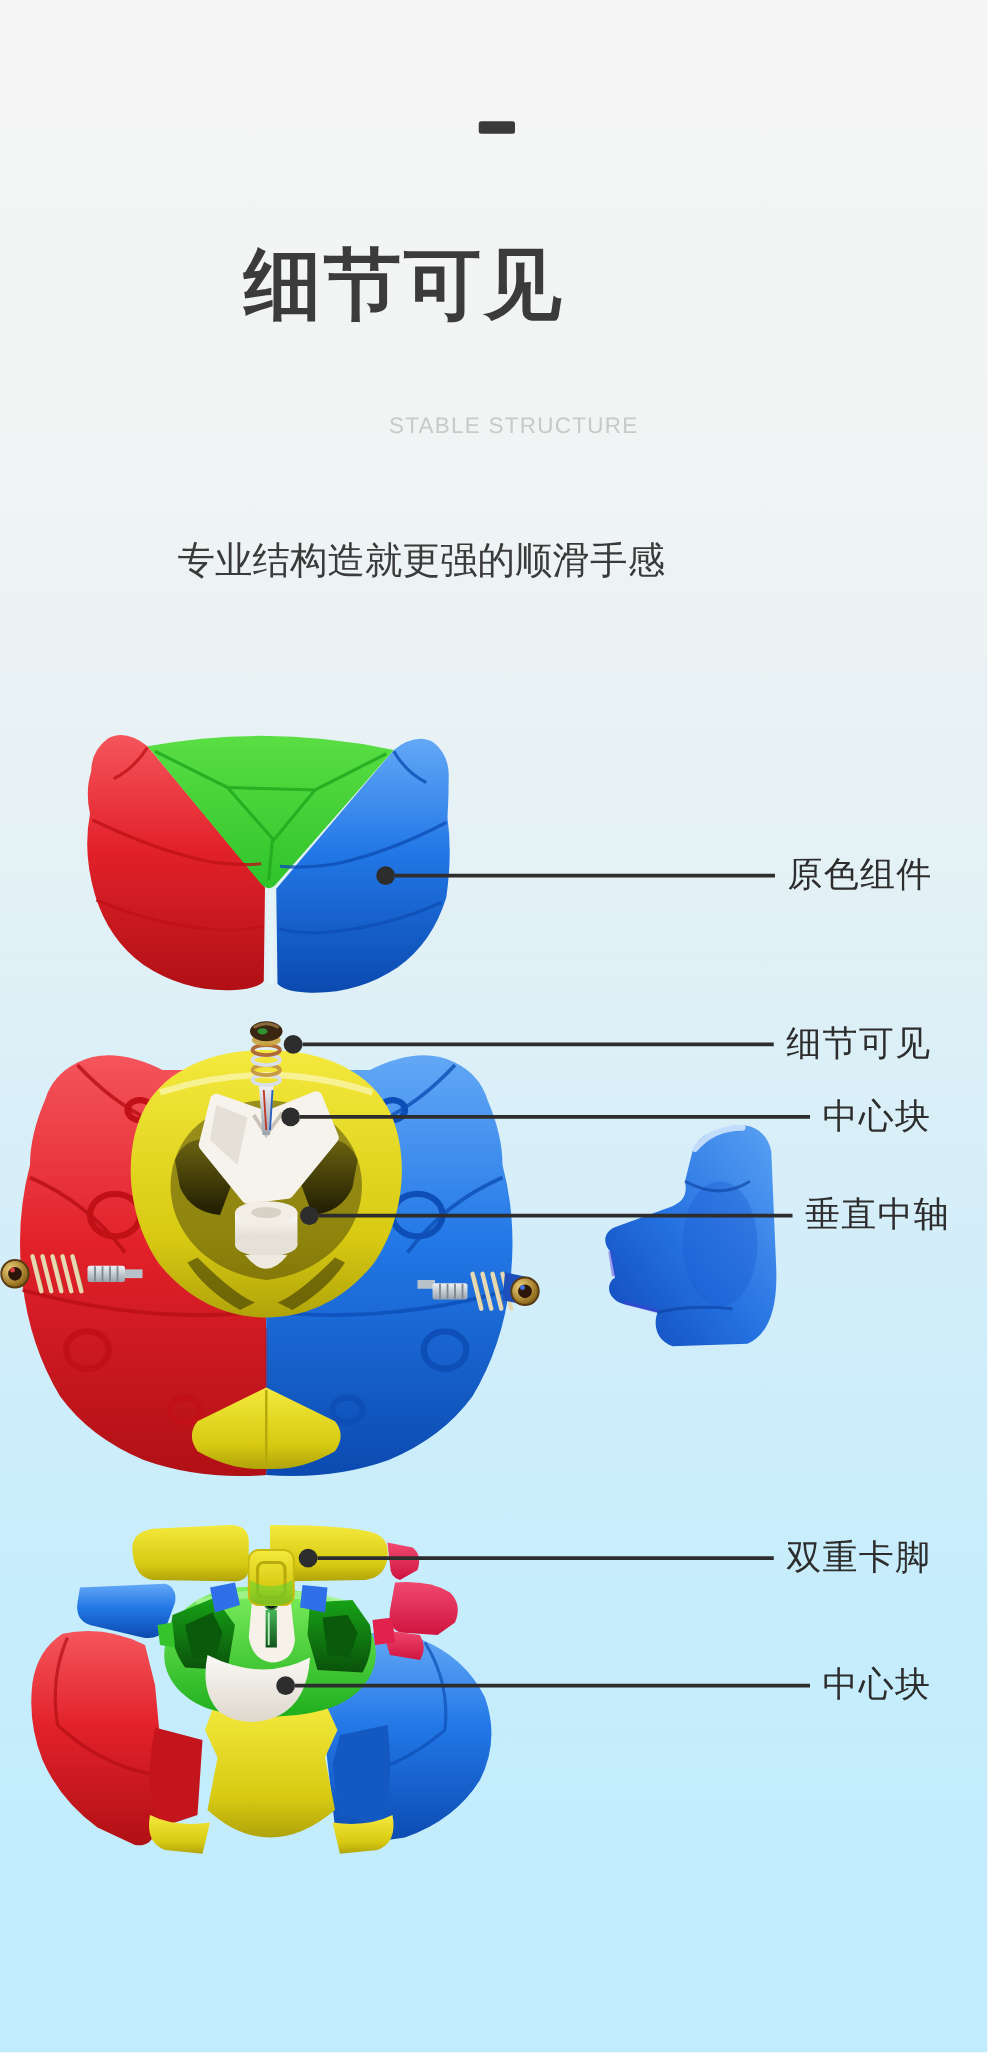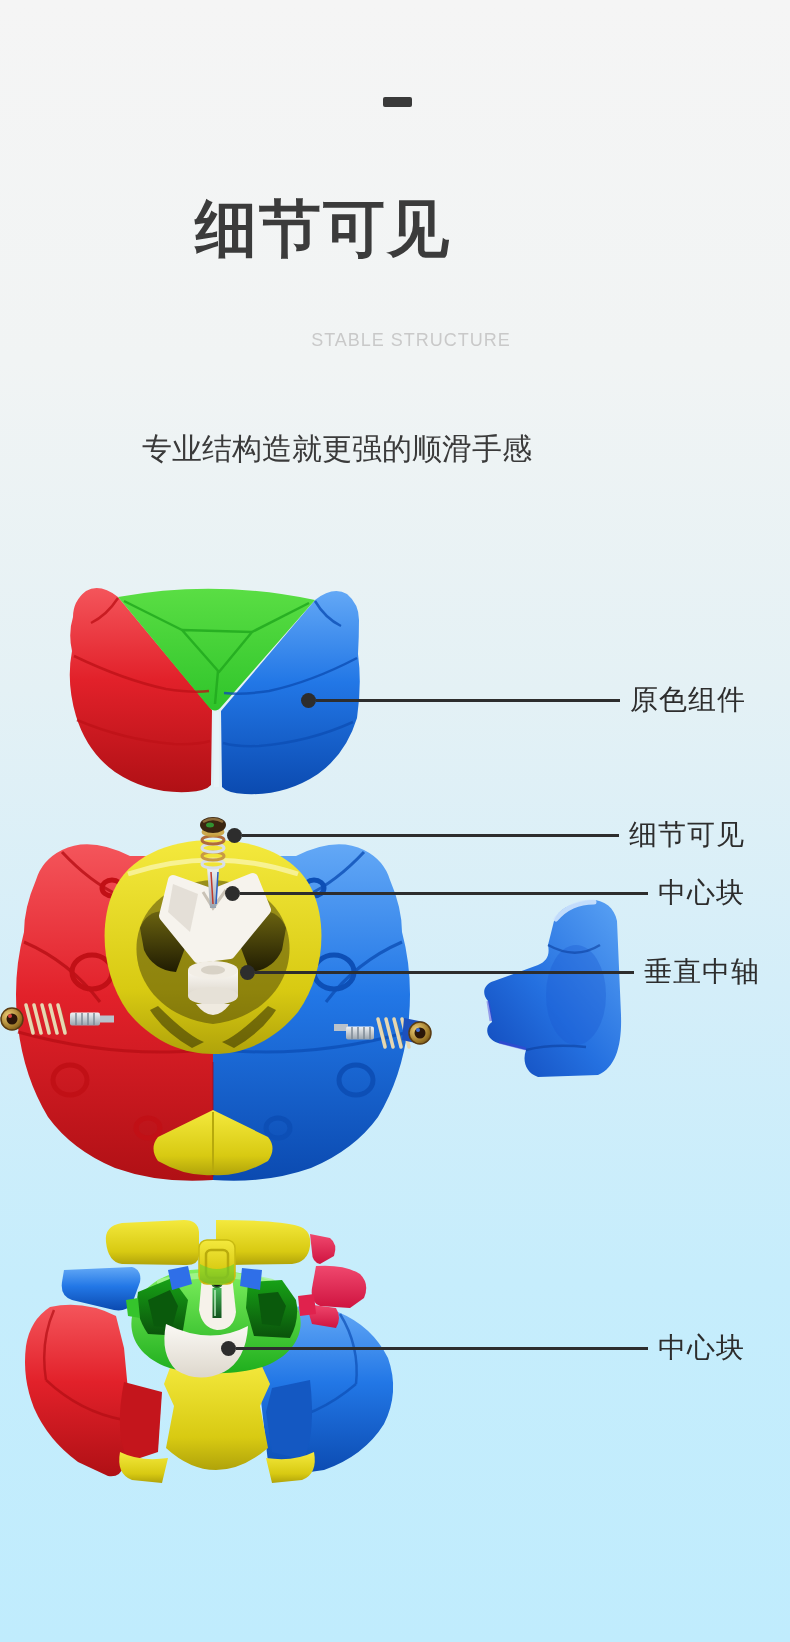--- a/index.html
+++ b/index.html
@@ -327,19 +327,24 @@
   <div class="callout co3">
     <span class="dot"></span>
     <span class="line"></span>
     <span class="label">中心块</span>
   </div>
   <div class="callout co4">
     <span class="dot"></span>
     <span class="line"></span>
     <span class="label">垂直中轴</span>
   </div>
+  <div class="callout co5">
+    <span class="dot"></span>
+    <span class="line"></span>
+    <span class="label">双重卡脚</span>
+  </div>
   <div class="callout co6">
     <span class="dot"></span>
     <span class="line"></span>
     <span class="label">中心块</span>
   </div>
 
 </div>
 
 </body></html>

